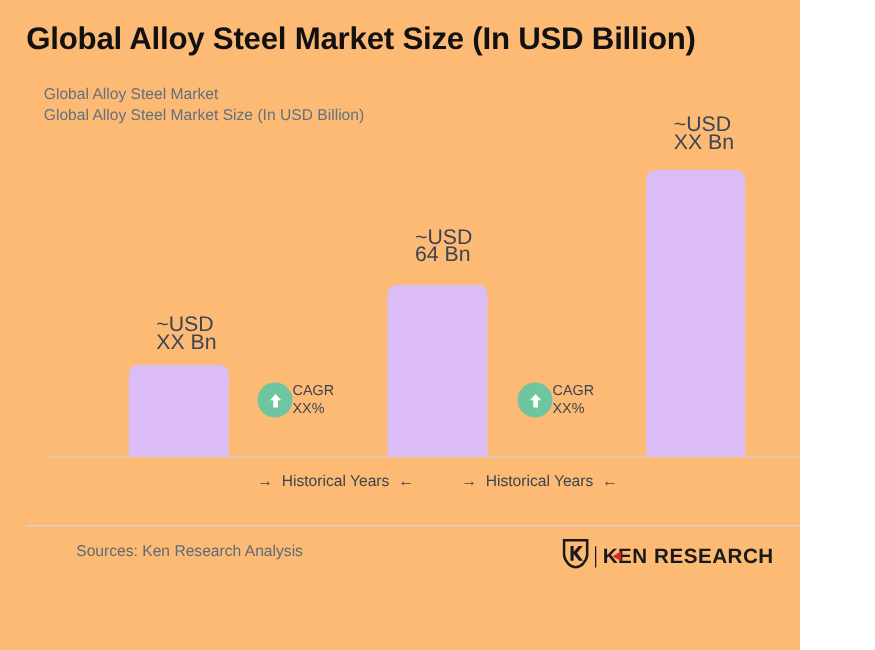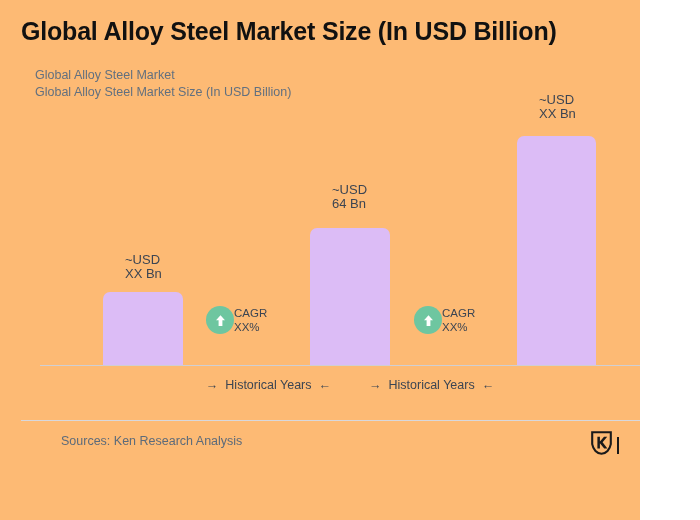--- a/index.html
+++ b/index.html
@@ -70,21 +70,21 @@
 
   .bar {
     position: absolute;
     background: #dcbcf6;
     border-top-left-radius: 7px;
     border-top-right-radius: 7px;
   }
 
   .bar-label {
     position: absolute;
-    font-size: 13px;
+    font-size: 17px;
     color: #3c4552;
     line-height: 14px;
     text-align: left;
     white-space: nowrap;
   }
 
   
   .cagr {
     position: absolute;
     display: flex;
@@ -248,15 +248,22 @@
   <div class="sources">Sources: Ken Research Analysis</div>
 
   <div class="logo">
     <span>
       <svg width="21" height="24" viewBox="0 0 21 24" aria-hidden="true">
         <path d="M1.2 1.2 H19.8 V13.2 A10 12 0 0 1 10.5 22.8 A10 12 0 0 1 1.2 13.2 Z" fill="none" stroke="#1a1a1a" stroke-width="2.1"></path>
         <path d="M6.4 5.8 H8.9 V10.4 L13.0 5.8 H16.2 L11.6 11.3 L16.4 17.6 H13.2 L8.9 12.2 V17.6 H6.4 Z" fill="#1a1a1a"></path>
       </svg>
     </span>
     <span style="display:inline-block;width:1.6px;height:17px;background:#1a1a1a;"></span>
+    <span style="position:relative;display:inline-flex;align-items:center;">
+      <span class="logo-wordmark">KEN RESEARCH</span>
+      <span style="position:absolute;left:8px;top:4px;width:0;height:0;
+                   border-top:4.5px solid transparent;
+                   border-bottom:4.5px solid transparent;
+                   border-right:7px solid #d42a2a;"></span>
+    </span>
   </div>
 
 </div>
 
 </body></html>

